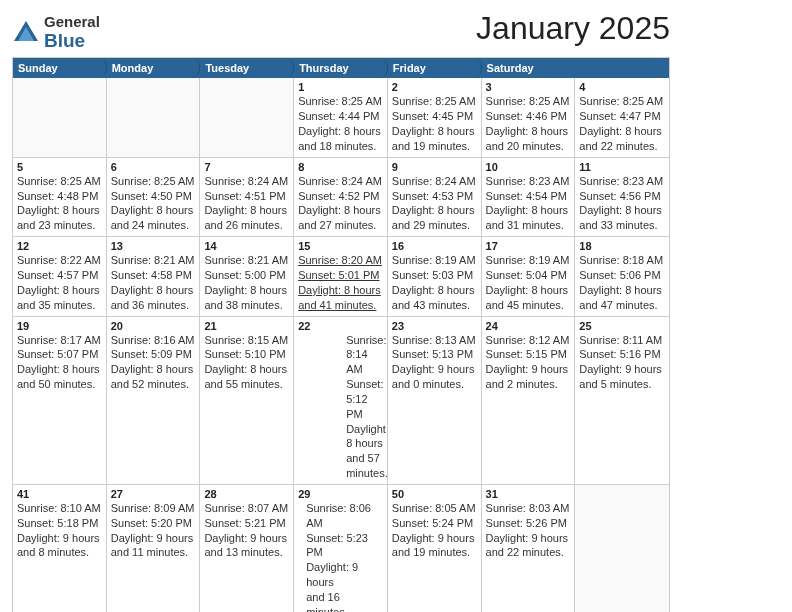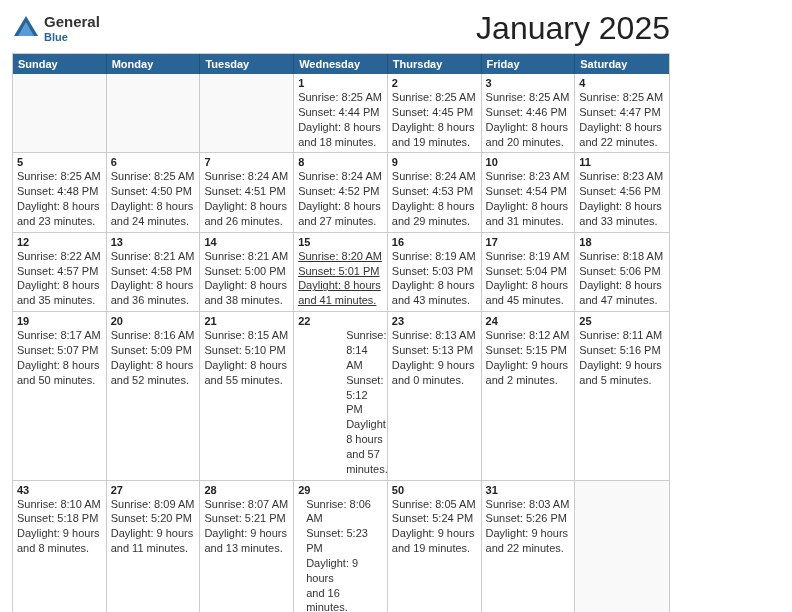--- a/index.html
+++ b/index.html
@@ -32,21 +32,21 @@
       display: flex;
       flex-direction: column;
       line-height: 1.1;
     }
     .logo-general {
       font-size: 15px;
       font-weight: bold;
       color: #333;
     }
     .logo-blue {
-      font-size: 11px;
+      font-size: 19px;
       font-weight: bold;
       color: #2a6496;
     }
     .logo-icon {
       width: 28px;
       height: 28px;
       margin-right: 4px;
     }
     .title-block {
       text-align: right;
@@ -71,20 +71,21 @@
       grid-template-columns: repeat(7, 1fr);
       background: #2a6496;
     }
     .cal-header-cell {
       color: #fff;
       font-size: 11px;
       font-weight: bold;
       padding: 4px 5px;
       text-align: left;
       border-right: 1px solid #1e5276;
+      border-radius: 9px;
     }
     .cal-header-cell:last-child {
       border-right: none;
     }
     .cal-body {
       display: flex;
       flex-direction: column;
       flex: 1;
     }
     .cal-row {
@@ -140,21 +141,20 @@
     <div class="title-block">
       <div class="month-title">January 2025</div>
     </div>
   </div>
 
   <div class="calendar">
     <div class="cal-header">
     <div class="cal-header-cell">Sunday</div>
         <div class="cal-header-cell">Monday</div>
         <div class="cal-header-cell">Tuesday</div>
-        <div class="cal-header-cell">Wednesday</div>
         <div class="cal-header-cell">Thursday</div>
         <div class="cal-header-cell">Friday</div>
         <div class="cal-header-cell">Saturday</div>
       </div>
     <div class="cal-body">
     <div class="cal-row">
           <div class="cal-cell empty"></div>
           <div class="cal-cell empty"></div>
           <div class="cal-cell empty"></div>
           <div class="cal-cell">
@@ -334,21 +334,21 @@
           <div class="cal-cell">
             <div class="day-num">25</div>
             <div class="day-info" style="white-space: pre-line;">Sunrise: 8:11 AM
 Sunset: 5:16 PM
 Daylight: 9 hours
 and 5 minutes.</div>
           </div>
         </div>
         <div class="cal-row">
           <div class="cal-cell">
-            <div class="day-num">43</div>
+            <div class="day-num">41</div>
             <div class="day-info" style="white-space: pre-line;">Sunrise: 8:10 AM
 Sunset: 5:18 PM
 Daylight: 9 hours
 and 8 minutes.</div>
           </div>
           <div class="cal-cell">
             <div class="day-num">27</div>
             <div class="day-info" style="white-space: pre-line;">Sunrise: 8:09 AM
 Sunset: 5:20 PM
 Daylight: 9 hours

